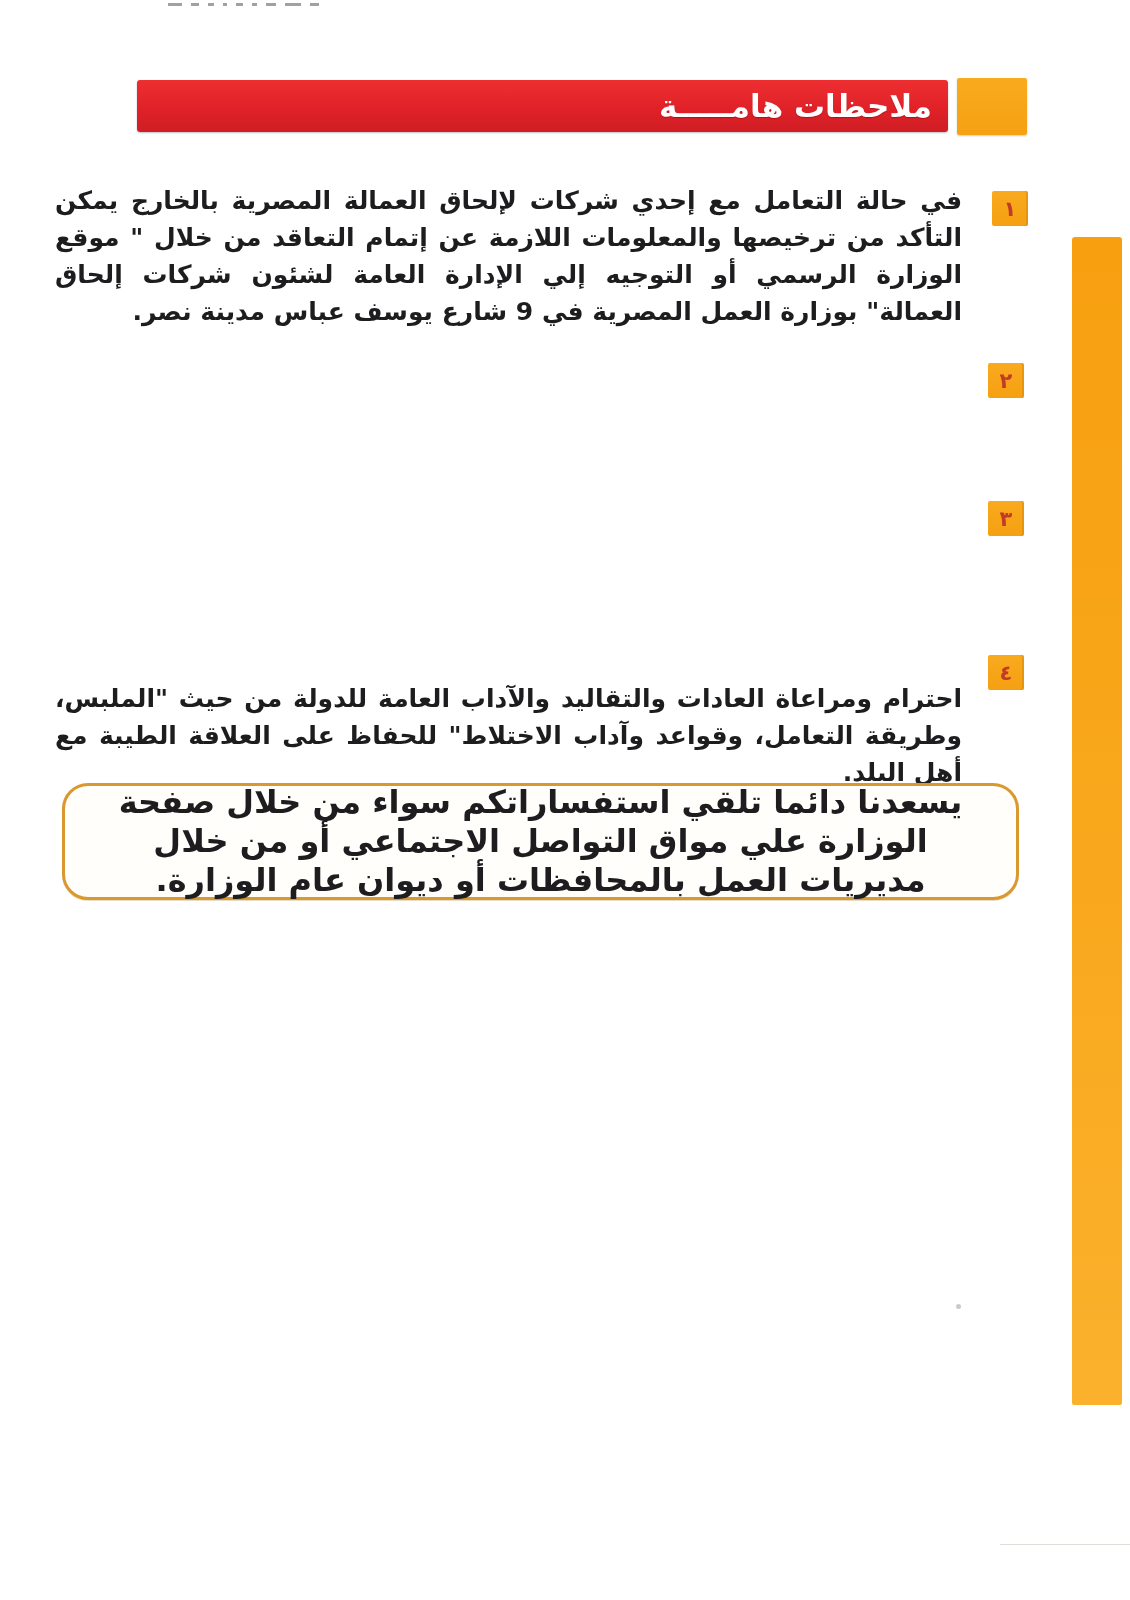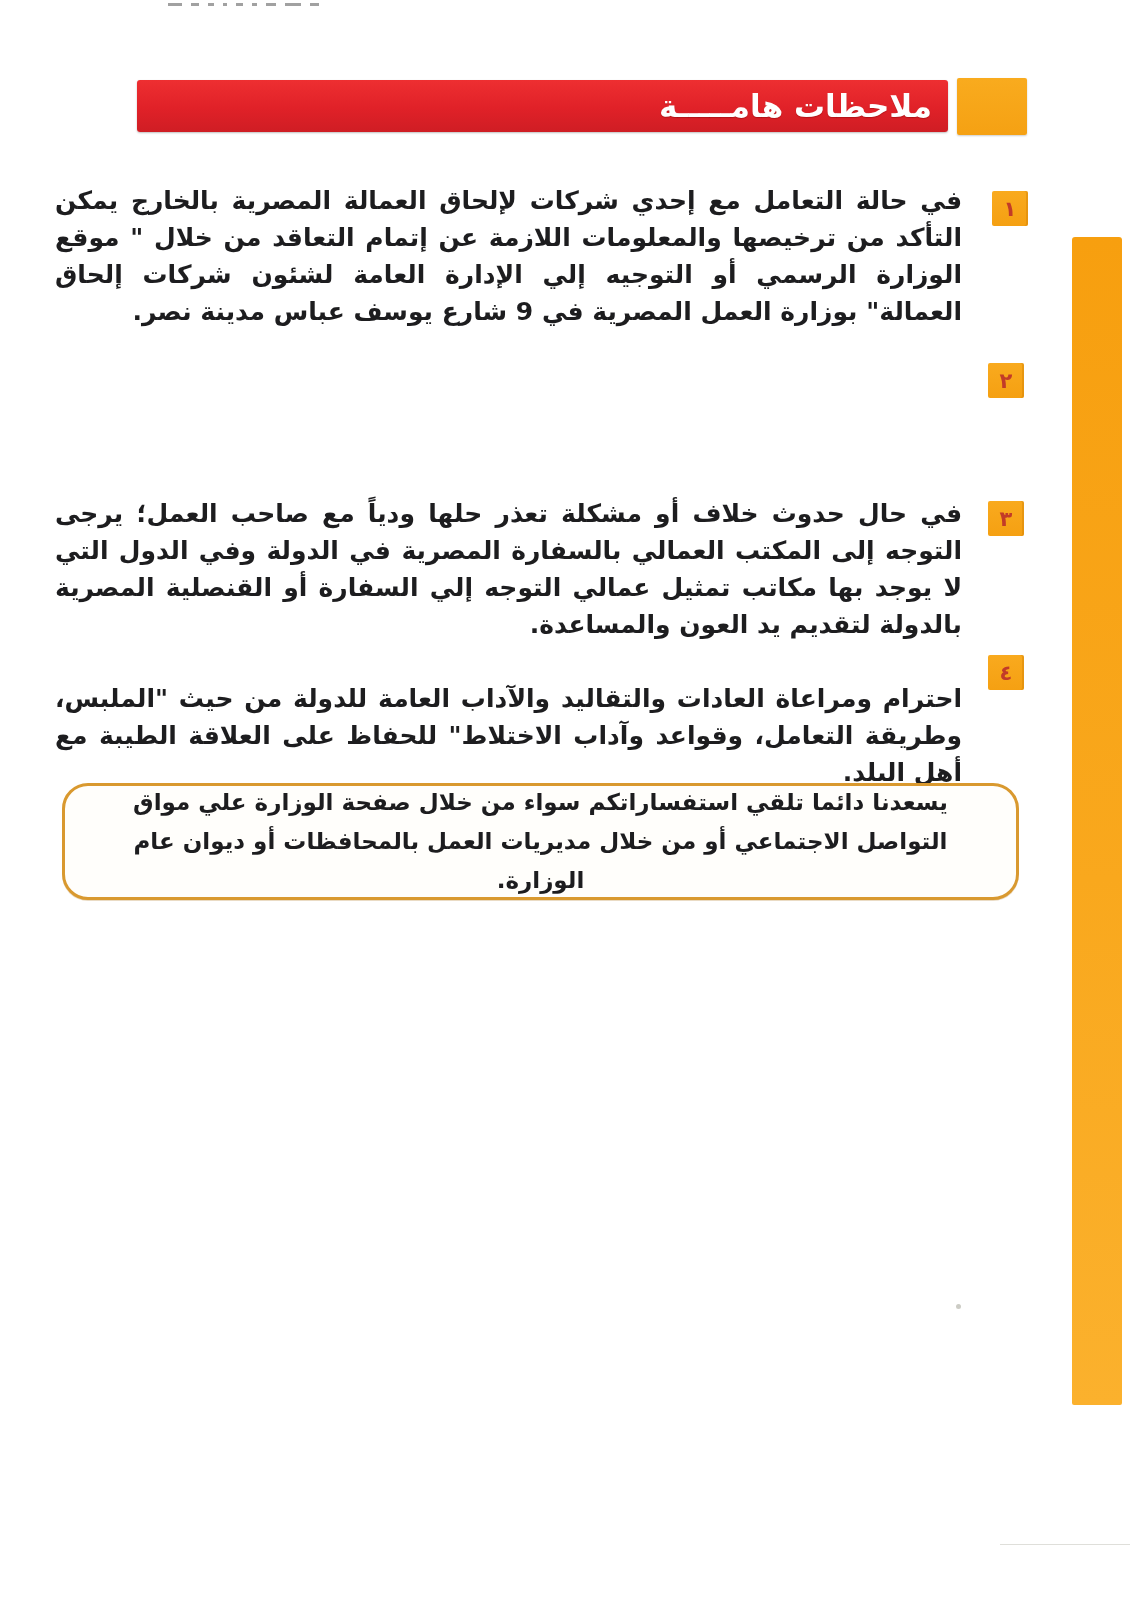--- a/index.html
+++ b/index.html
@@ -69,21 +69,21 @@
   
   .footer-box{
     position:absolute;left:62px;top:783px;width:951px;height:111px;
     border:3px solid #d9992f;border-radius:26px;
     display:flex;align-items:center;justify-content:center;
     background:#fffefb;
     box-shadow:0 1px 0 rgba(170,110,20,.25);
   }
   .footer-text{
     direction:rtl;text-align:center;
-    font-weight:bold;font-size:23px;line-height:39px;color:#1d1d1f;
+    font-weight:bold;font-size:32px;line-height:39px;color:#1d1d1f;
     padding:0 42px;
   }
 </style>
 </head>
 <body>
 
 <div class="page">
 
   <div class="scan-dashes">
     <i style="width:14px"></i><i style="width:8px"></i><i style="width:6px"></i><i style="width:4px"></i><i style="width:7px"></i><i style="width:5px"></i><i style="width:10px"></i><i style="width:16px"></i><i style="width:9px"></i>
@@ -97,20 +97,19 @@
   <div class="banner-chip"></div>
 
   <div class="side-bar"></div>
 
   <div class="note-badge" id="badge-1">١</div>
   <div class="note-badge" id="badge-2">٢</div>
   <div class="note-badge" id="badge-3">٣</div>
   <div class="note-badge" id="badge-4">٤</div>
 
   <div class="note-text" id="note-1">في حالة التعامل مع إحدي شركات لإلحاق العمالة المصرية بالخارج يمكن التأكد من ترخيصها والمعلومات اللازمة عن إتمام التعاقد من خلال " موقع الوزارة الرسمي أو التوجيه إلي الإدارة العامة لشئون شركات إلحاق العمالة" بوزارة العمل المصرية في 9 شارع يوسف عباس مدينة نصر.</div>
-  <div class="note-text" id="note-3">في حال حدوث خلاف أو مشكلة تعذر حلها ودياً مع صاحب العمل؛ يرجى التوجه إلى المكتب العمالي بالسفارة المصرية في الدولة وفي الدول التي لا يوجد بها مكاتب تمثيل عمالي التوجه إلي السفارة أو القنصلية المصرية بالدولة لتقديم يد العون والمساعدة.</div>
   <div class="note-text" id="note-4">احترام ومراعاة العادات والتقاليد والآداب العامة للدولة من حيث "الملبس، وطريقة التعامل، وقواعد وآداب الاختلاط" للحفاظ على العلاقة الطيبة مع أهل البلد.</div>
 
   <div class="footer-box">
     <div class="footer-text">يسعدنا دائما تلقي استفساراتكم سواء من خلال صفحة الوزارة علي مواق التواصل الاجتماعي أو من خلال مديريات العمل بالمحافظات أو ديوان عام الوزارة.</div>
   </div>
 
 </div>
 
 </body></html>

